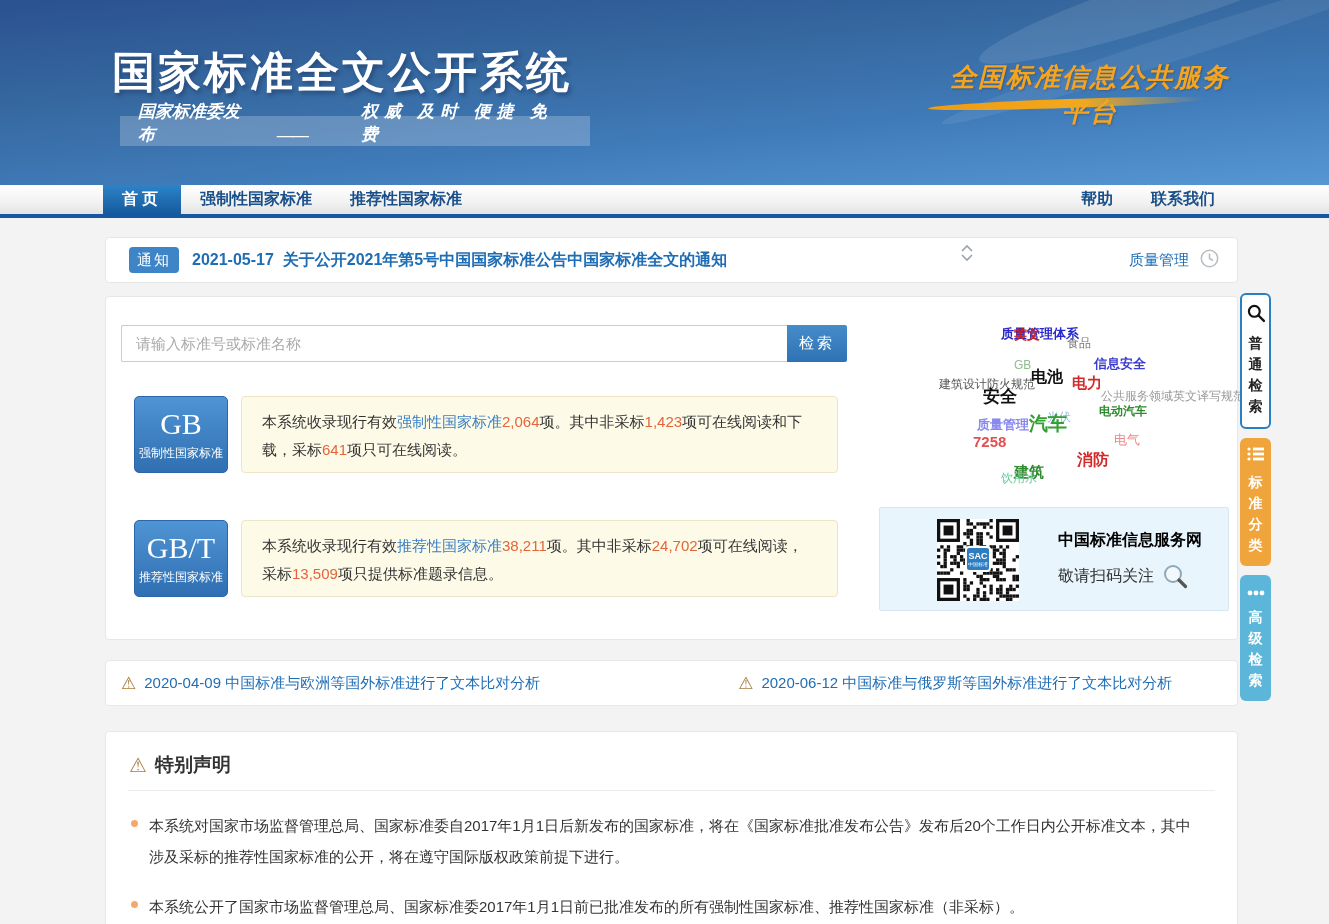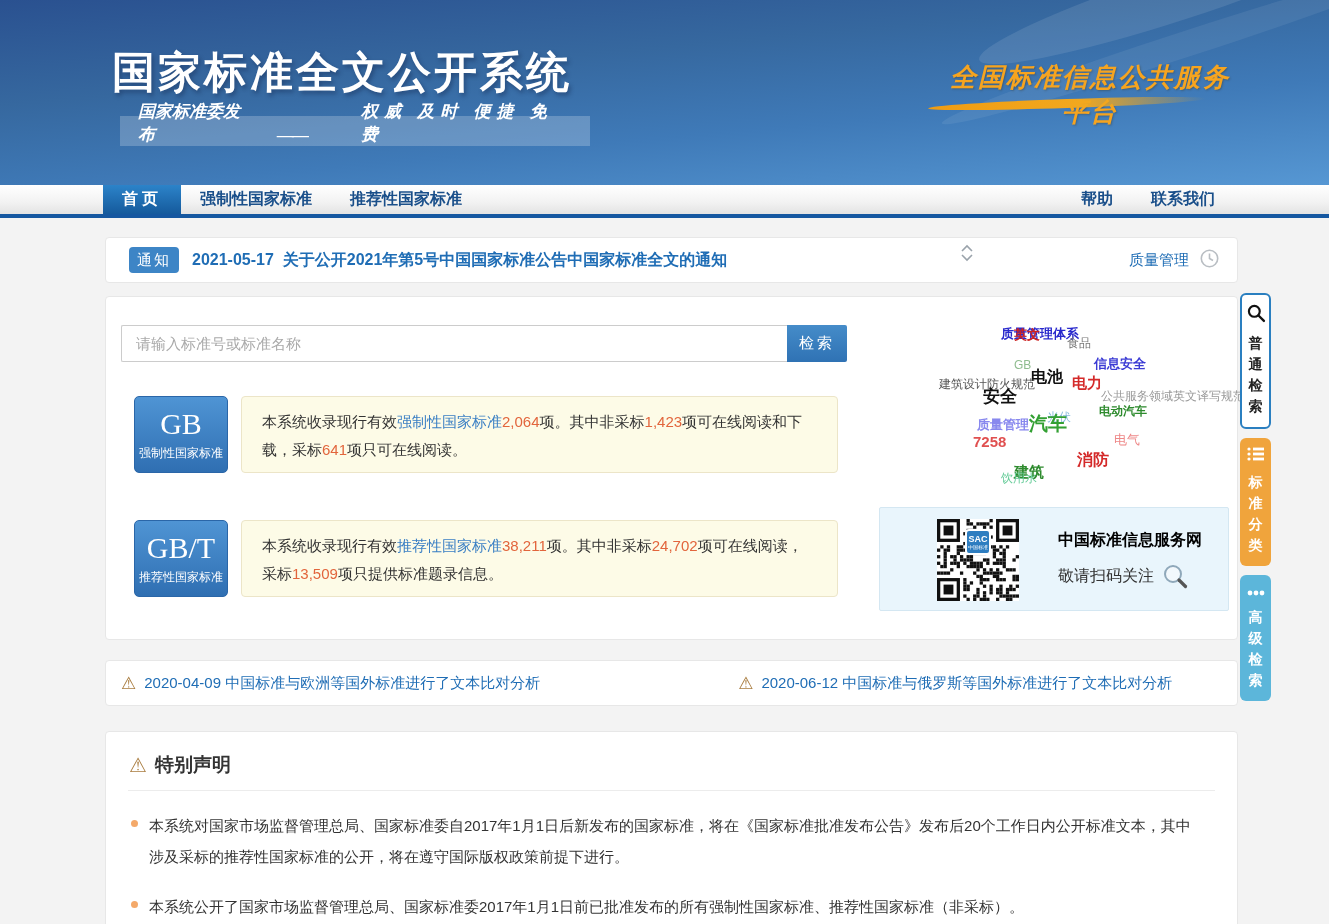--- a/index.html
+++ b/index.html
@@ -70,21 +70,21 @@
   .seg-num { color:#e2653c; }
 
   
   .word-cloud { position:absolute; left:795px; top:14px; width:345px; height:190px; }
   .word-cloud span { position:absolute; white-space:nowrap; cursor:pointer; line-height:1.1; }
 
   
   .qr-section { position:absolute; left:773px; top:210px; width:350px; height:104px;
     background:#e9f5fc; border:1px solid #d4e7f2; border-radius:2px; }
   .qr-img { position:absolute; left:57px; top:11px; width:82px; height:82px; background:#fff; }
-  .qr-logo { position:absolute; left:28px; top:10px; width:26px; height:26px; background:#2d7dc0;
+  .qr-logo { position:absolute; left:28px; top:27px; width:26px; height:26px; background:#2d7dc0;
     border:2px solid #fff; border-radius:4px; color:#fff; text-align:center; line-height:1; }
   .qr-logo .l1 { font-size:9px; font-weight:bold; margin-top:4px; }
   .qr-logo .l2 { font-size:5px; margin-top:1px; }
   .qr-text { position:absolute; left:178px; top:22px; }
   .qr-site { color:#000000; font-size:16px; font-weight:bold; cursor:pointer; }
   .qr-follow { margin-top:12px; font-size:16px; color:#333; display:flex; align-items:center; gap:8px; }
 
   
   .side-tabs { position:absolute; left:1240px; top:293px; width:31px; }
   .side-tab { width:31px; border-radius:6px; margin-bottom:9px; display:flex; flex-direction:column;

